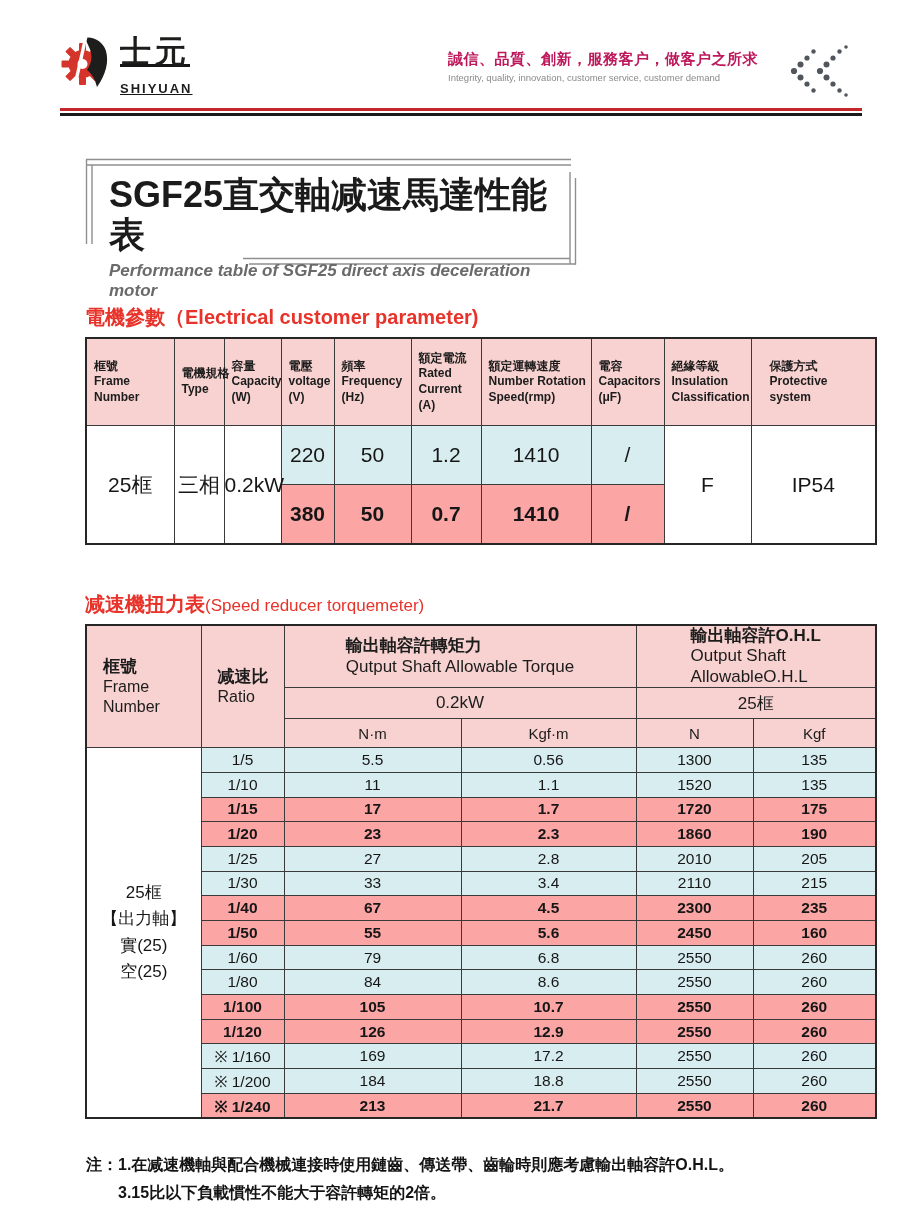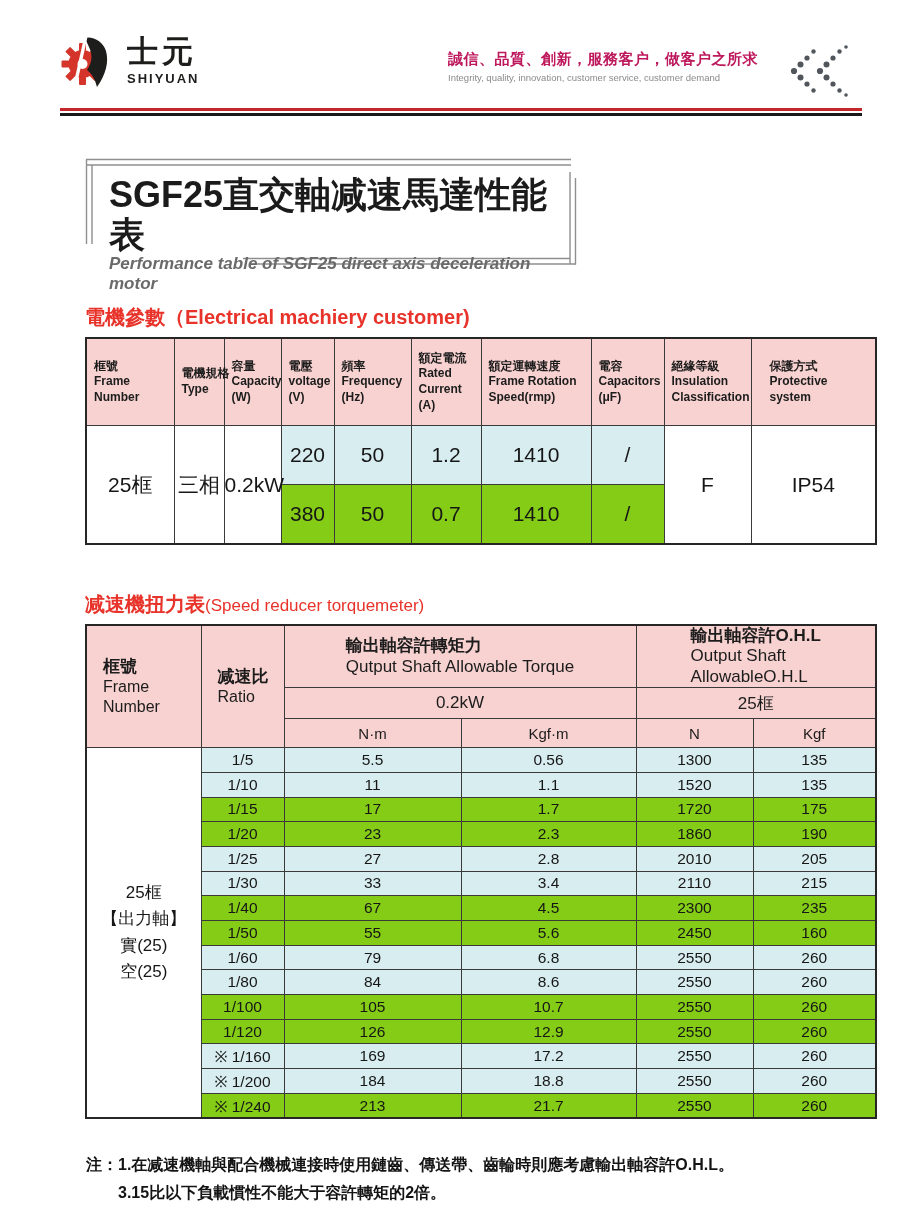--- a/index.html
+++ b/index.html
@@ -7,50 +7,50 @@
     width: 900px; height: 1221px;
     background: #ffffff;
     font-family: "Liberation Sans", sans-serif;
     color: #161616;
     overflow: hidden;
   }
   .page { position: relative; width: 900px; height: 1221px; }
 
   
   .hdr { display: flex; align-items: flex-start; padding: 34px 42px 0 60px; }
-  .logo-wrap { display: flex; align-items: flex-start; gap: 13px; }
+  .logo-wrap { display: flex; align-items: flex-start; gap: 6px; text-decoration: underline; }
   .logo-text-col { display: flex; flex-direction: column; }
   .logo-cn { font-size: 31px; font-weight: bold; letter-spacing: 4px; color: #1d1d1b; line-height: 1.05; margin-top: 2px; }
-  .logo-en { font-size: 13px; font-weight: bold; letter-spacing: 2px; color: #1d1d1b; margin-top: 2px; }
+  .logo-en { font-size: 13px; font-weight: bold; letter-spacing: 2px; color: #1d1d1b; margin-top: 12px; }
   .slogan { margin-left: auto; margin-right: 26px; margin-top: 16px; text-align: left; }
   .slogan-cn { font-size: 15px; font-weight: 600; color: #be185d; letter-spacing: 0.5px; }
   .slogan-en { font-size: 9.5px; color: #8a8a8a; margin-top: 3px; }
   .dots { margin-top: 8px; }
   .divider-red   { margin: 4px 38px 0 60px; border-top: 3px solid #c3272b; }
   .divider-black { margin: 2px 38px 0 60px; border-top: 3px solid #1b1b1b; }
 
   
   .title-block { position: relative; width: 492px; height: 108px; margin: 42px 0 0 85px; }
   .title-frame { position: absolute; inset: 0; width: 100%; height: 100%; }
   .title-inner { position: relative; padding: 17px 0 0 24px; }
   .page-title { font-size: 36px; font-weight: bold; color: #1b1b1b; letter-spacing: 0px; line-height: 1.1; }
-  .page-subtitle { font-size: 17px; font-style: italic; font-weight: bold; color: #6a6a6a; }
+  .page-subtitle { font-size: 17px; font-style: italic; font-weight: bold; color: #6a6a6a; margin-top: 7px; }
 
   
   .sec-heading { margin: 38px 0 6px 85px; font-size: 20px; font-weight: bold; color: #e8332a; }
   .sec-heading .sub { font-size: 17px; font-weight: 400; }
 
   
   table { border-collapse: collapse; table-layout: fixed; margin-left: 85px; }
   table, td, th { border: 1px solid #3a3a3a; }
   table { border: 2px solid #262626; }
   th, td { padding: 0; vertical-align: middle; }
   .pink  { background: #f7d2d0; }
   .blue  { background: #d8edf0; }
-  .cream { background: #84cc16; }
+  .cream { background: #fca5a5; font-weight: bold; }
   .white { background: #ffffff; }
   .pre { white-space: pre-line; }
 
   
   .t1 { width: 790px; }
   .t1 thead th { height: 78px; text-align: left; vertical-align: middle; padding: 4px 2px 4px 7px; font-size: 12px; line-height: 1.3; font-weight: bold; color: #1c1c1c; }
   .t1 thead th .hcn { display: block; white-space: nowrap; }
   .t1 thead th .hen { display: block; white-space: pre-line; }
   .t1 tbody td { height: 58px; text-align: center; font-size: 21px; }
 
@@ -148,21 +148,21 @@
         <line x1="158" y1="100.5" x2="485" y2="100.5"></line>
         <line x1="164" y1="106" x2="491" y2="106"></line>
       </g>
     </svg>
     <div class="title-inner">
       <div class="page-title">SGF25直交軸减速馬達性能表</div>
       <div class="page-subtitle">Performance table of SGF25 direct axis deceleration motor</div>
     </div>
   </div>
 
-  <div class="sec-heading">電機參數（Electrical machiery customer)</div>
+  <div class="sec-heading">電機參數（Electrical customer parameter)</div>
 
   <table class="t1">
     <colgroup>
       <col style="width:88px">
         <col style="width:50px">
         <col style="width:57px">
         <col style="width:53px">
         <col style="width:77px">
       <col style="width:70px">
         <col style="width:110px">
@@ -197,21 +197,21 @@
 (Hz)</span>
           </th>
         <th class="pink">
             <span class="hcn">額定電流</span>
             <span class="hen">Rated
 Current
 (A)</span>
           </th>
         <th class="pink">
             <span class="hcn">額定運轉速度</span>
-            <span class="hen">Frame Rotation
+            <span class="hen">Number Rotation
 Speed(rmp)</span>
           </th>
         <th class="pink">
             <span class="hcn">電容</span>
             <span class="hen">Capacitors
 (μF)</span>
           </th>
         <th class="pink">
             <span class="hcn">絕緣等級</span>
             <span class="hen">Insulation

